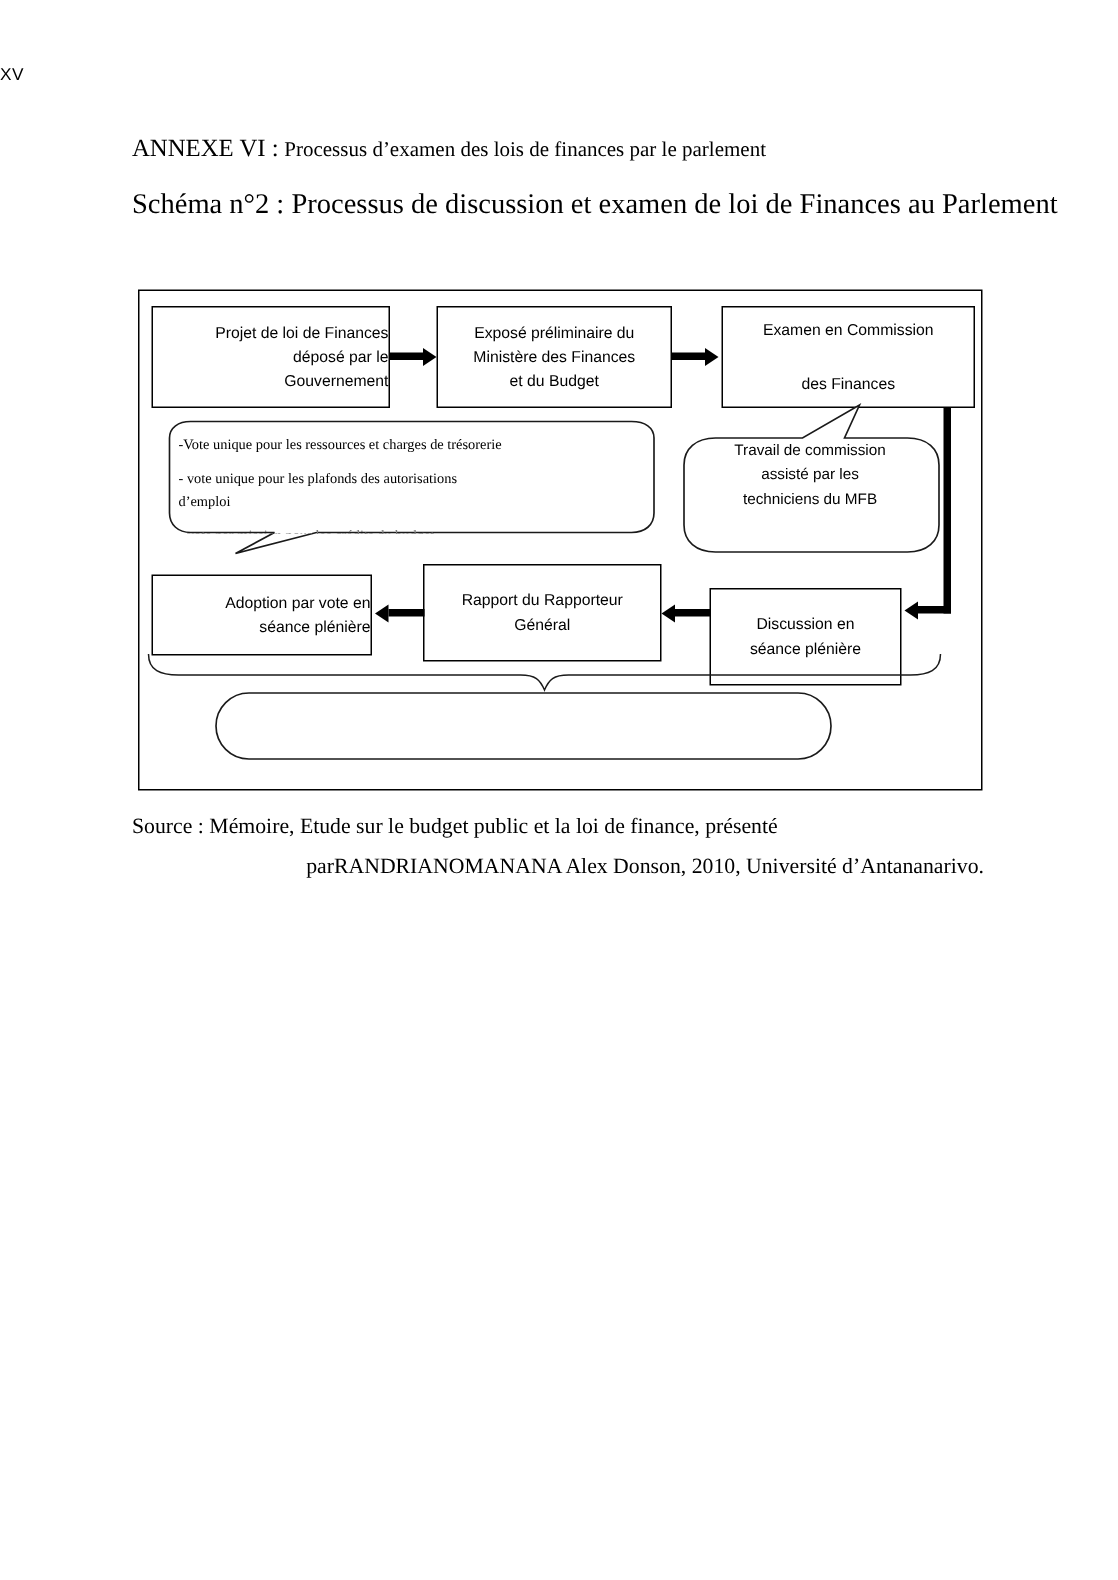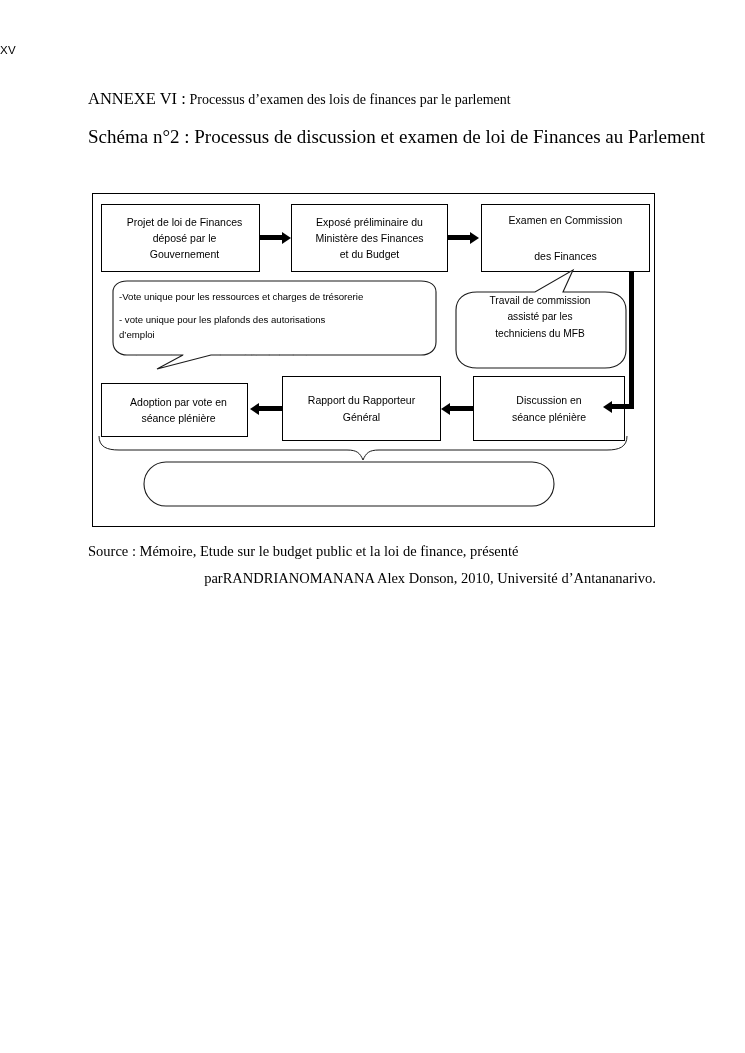--- a/index.html
+++ b/index.html
@@ -74,31 +74,31 @@
     border: 1px solid #000000;
     box-sizing: border-box;
     display: flex;
     flex-direction: column;
     justify-content: center;
     font-size: 10.5px;
     line-height: 1.55;
     background: #ffffff;
   }
   .node .line { display: block; }
-  .node.left-align { align-items: center; padding-left: 8px; }
+  .node.left-align { align-items: flex-end; padding-left: 8px; }
   .node.center-align { align-items: center; text-align: center; padding: 0 6px; }
 
   
   #node-projet   { left: 8px;   top: 10px;  width: 159px; height: 68px; }
   #node-expose   { left: 198px; top: 10px;  width: 157px; height: 68px; }
   #node-examen   { left: 388px; top: 10px;  width: 169px; height: 68px; gap: 20px; }
   
   #node-adoption { left: 8px;   top: 189px; width: 147px; height: 54px; }
   #node-rapport  { left: 189px; top: 182px; width: 159px; height: 65px; }
-  #node-discussion { left: 380px; top: 182px; width: 152px; height: 65px; }
+  #node-discussion { left: 380px; top: 198px; width: 128px; height: 65px; }
 
   
   .arrow-shaft {
     position: absolute;
     background: #000000;
   }
   .arrow-head {
     position: absolute;
     width: 0; height: 0;
   }
@@ -138,21 +138,21 @@
   .bubble-text {
     position: absolute;
     font-family: "Liberation Sans", sans-serif;
     font-size: 9.6px;
     line-height: 1.5;
     color: #000000;
   }
 
   #bubble-vote-svg { left: 6px; top: 86px; }
   #bubble-vote-text { left: 26px; top: 96px; width: 310px; }
-  #bubble-vote-text .vote-line { display: block; }
+  #bubble-vote-text .vote-line { display: block; font-family: Liberation Serif, serif; }
   #bubble-vote-text .vote-line.spaced { margin-top: 9px; }
   #bubble-vote-text .vote-line.clipped {
     display: block;
     margin-top: 9px;
     height: 5px;
     overflow: hidden;
     color: #7a7a7a;
   }
 
   #bubble-travail-svg { left: 362px; top: 90px; }

